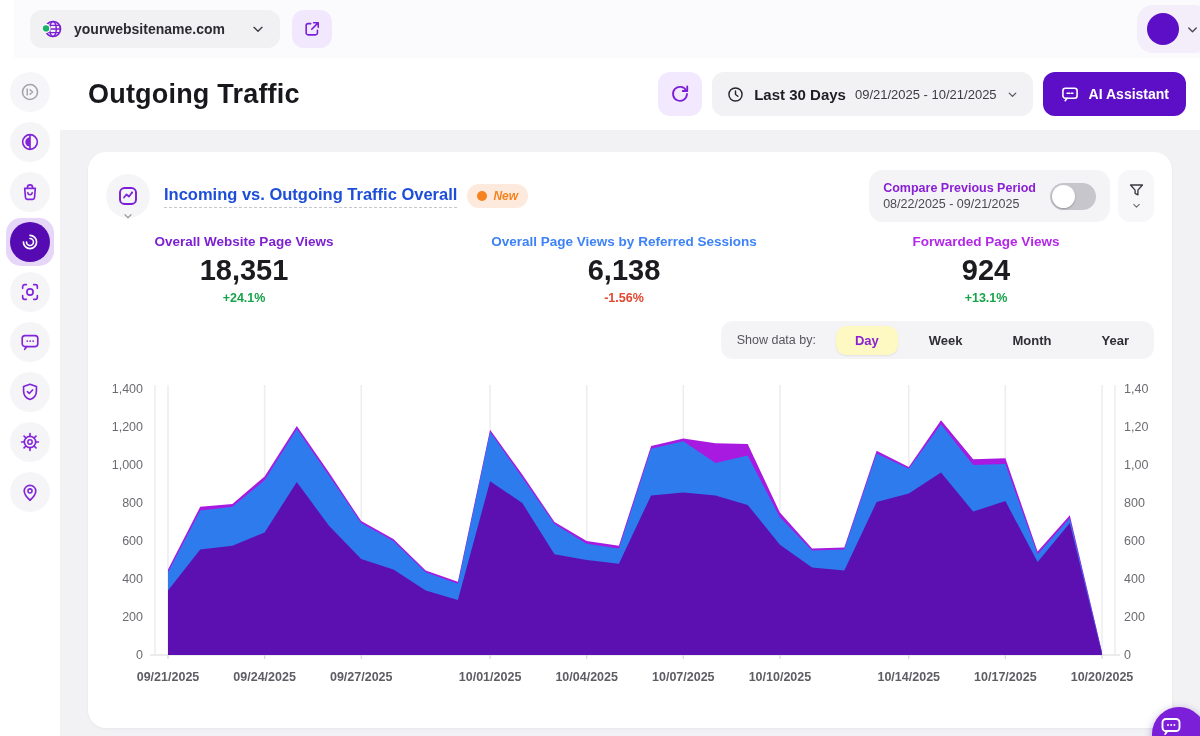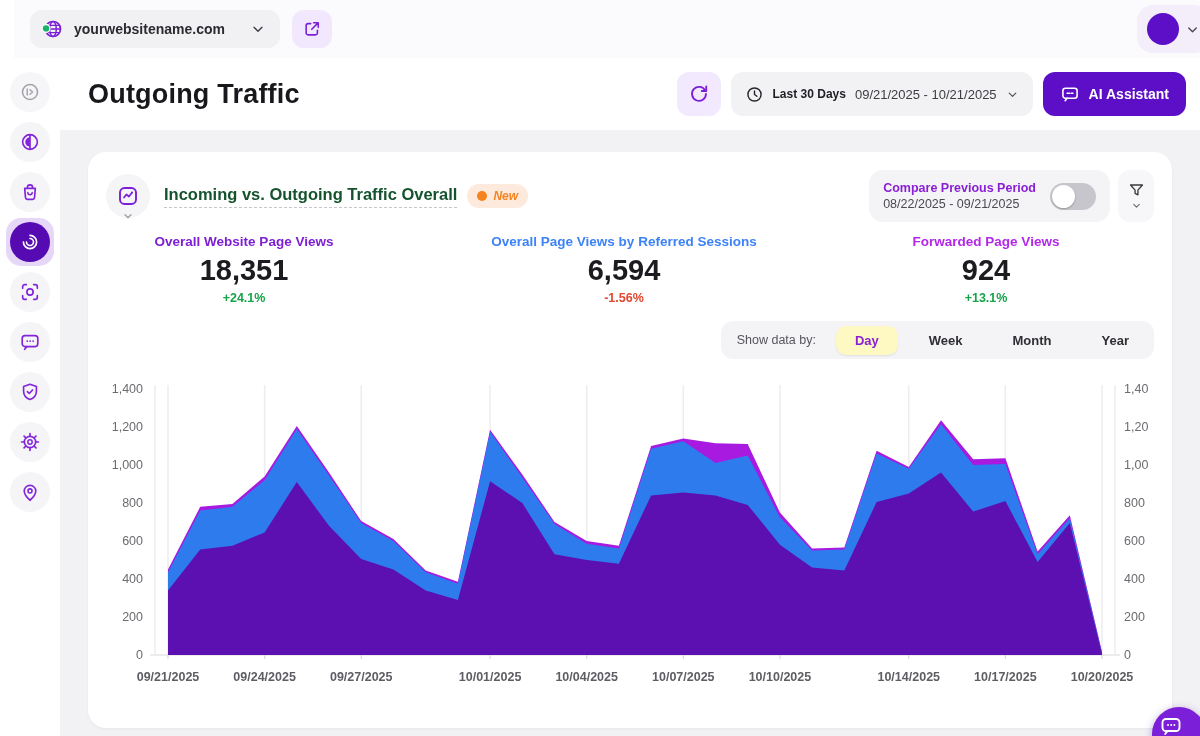--- a/index.html
+++ b/index.html
@@ -39,34 +39,34 @@
   .quota .row1{display:flex;align-items:flex-start;}
   .quota .lab{font-size:12px;font-weight:700;color:#26262c;line-height:14px;}
   .quota .link{font-size:10.5px;font-weight:600;color:#8a1fd4;cursor:pointer;margin-top:1px;}
   .quota .inf{margin-left:auto;color:#f5852d;font-size:15px;font-weight:700;line-height:14px;}
   .quota .bar{margin-top:7px;height:7px;border-radius:4px;background:#ececee;}
   .head-right{margin-left:auto;margin-right:14px;display:flex;align-items:center;gap:10px;}
   .refresh-btn{width:44px;height:44px;border-radius:12px;background:#f3e9fe;display:flex;
                align-items:center;justify-content:center;cursor:pointer;}
   .date-pill{height:44px;border-radius:12px;background:#f2f2f4;display:flex;align-items:center;
              gap:9px;padding:0 14px;cursor:pointer;}
-  .date-pill .preset{font-size:12px;font-weight:800;color:#1e1e24;}
+  .date-pill .preset{font-size:15px;font-weight:800;color:#1e1e24;}
   .date-pill .range{font-size:13px;font-weight:500;color:#3c3c42;}
   .ai-btn{height:44px;border-radius:12px;background:#5c0fc7;color:#fff;display:flex;align-items:center;
           gap:9px;padding:0 17px;font-size:14px;font-weight:700;cursor:pointer;}
 
   
   .content{position:absolute;left:60px;top:130px;width:1140px;height:606px;background:#f2f2f5;}
   .card{position:absolute;left:28px;top:22px;width:1084px;height:576px;background:#fff;
         border-radius:18px;box-shadow:0 1px 3px rgba(20,20,40,.05);}
   .card-head{display:flex;align-items:center;padding:20px 18px 0 18px;height:48px;}
   .chart-ic-wrap{width:44px;height:44px;border-radius:50%;background:#f5f5f8;display:flex;flex-direction:column;
                  align-items:center;justify-content:center;cursor:pointer;position:relative;}
   .chart-ic-wrap .chev{position:absolute;bottom:-4px;color:#9a9aa2;}
-  .card-title{margin-left:14px;font-size:16.5px;font-weight:600;color:#14532d;
+  .card-title{margin-left:14px;font-size:16.5px;font-weight:600;color:#1d4ed8;
               border-bottom:1px dashed #c6c6cc;padding-bottom:3px;}
   .new-badge{margin-left:10px;height:24px;border-radius:12px;background:#fdeadc;display:flex;
              align-items:center;gap:6px;padding:0 10px;font-size:12px;font-weight:700;color:#f5831f;font-style:italic;}
   .new-badge .dot{width:10px;height:10px;border-radius:50%;background:#f5831f;}
   .compare-pill{margin-left:auto;height:52px;border-radius:14px;background:#f4f4f6;display:flex;
                 align-items:center;gap:14px;padding:0 14px;}
   .compare-pill .l1{font-size:12.5px;font-weight:700;color:#8a1fd4;line-height:16px;}
   .compare-pill .l2{font-size:12.5px;font-weight:500;color:#4a4a52;line-height:16px;}
   .toggle{width:46px;height:27px;border-radius:14px;background:#c6c6cc;position:relative;cursor:pointer;}
   .toggle .knob{position:absolute;left:2px;top:2px;width:23px;height:23px;border-radius:50%;background:#fff;
@@ -301,21 +301,21 @@
     </div>
 
     <div class="stats">
       <div class="stat">
         <div class="lab" style="color: rgb(125, 31, 211);">Overall Website Page Views</div>
         <div class="val">18,351</div>
         <div class="delta" style="color: rgb(23, 163, 74);">+24.1%</div>
       </div>
       <div class="stat">
         <div class="lab" style="color: rgb(61, 130, 247);">Overall Page Views by Referred Sessions</div>
-        <div class="val">6,594</div>
+        <div class="val">6,138</div>
         <div class="delta" style="color: rgb(226, 71, 47);">-1.56%</div>
       </div>
       <div class="stat">
         <div class="lab" style="color: rgb(179, 39, 232);">Forwarded Page Views</div>
         <div class="val">924</div>
         <div class="delta" style="color: rgb(23, 163, 74);">+13.1%</div>
       </div>
     </div>
 
     <div class="toolbar">

